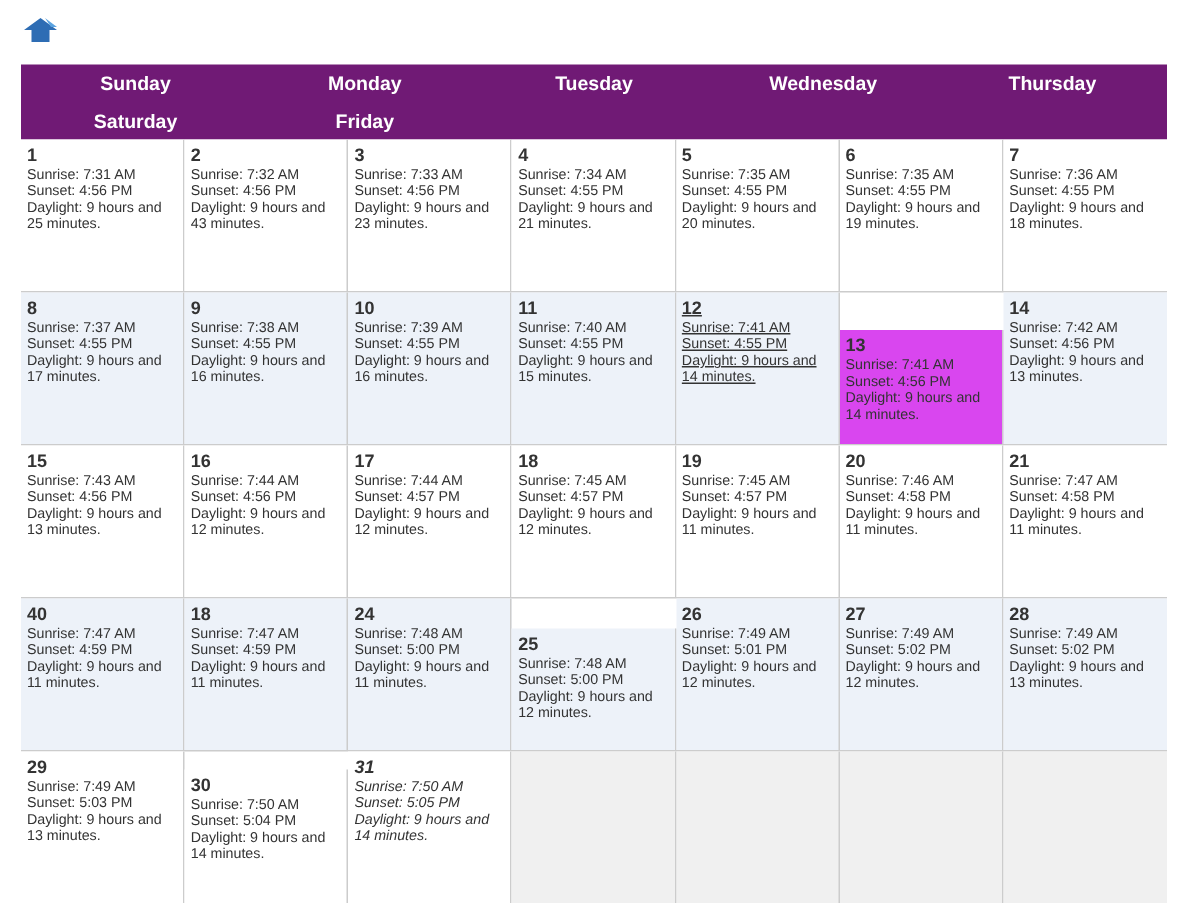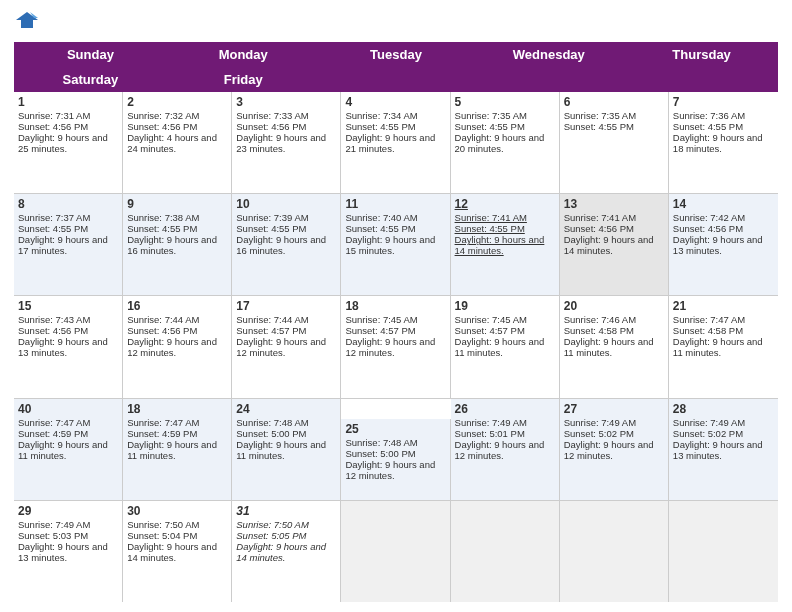--- a/index.html
+++ b/index.html
@@ -145,34 +145,34 @@
         <div class="cal-header-cell">Monday</div>
         <div class="cal-header-cell">Tuesday</div>
         <div class="cal-header-cell">Wednesday</div>
         <div class="cal-header-cell">Thursday</div>
         <div class="cal-header-cell">Saturday</div>
         <div class="cal-header-cell">Friday</div>
       </div>
     <div class="cal-body">
     <div class="cal-row">
           <div class="cal-cell" style="background: rgb(255, 255, 255);"><span class="day-num">1</span><span>Sunrise: 7:31 AM<br></span><span>Sunset: 4:56 PM<br></span><span>Daylight: 9 hours and 25 minutes.</span></div>
-          <div class="cal-cell" style="background: rgb(255, 255, 255);"><span class="day-num">2</span><span>Sunrise: 7:32 AM<br></span><span>Sunset: 4:56 PM<br></span><span>Daylight: 4 hours and 24 minutes.</span></div>
+          <div class="cal-cell" style="background: rgb(255, 255, 255);"><span class="day-num">2</span><span>Sunrise: 7:32 AM<br></span><span>Sunset: 4:56 PM<br></span><span>Daylight: 9 hours and 43 minutes.</span></div>
           <div class="cal-cell" style="background: rgb(255, 255, 255);"><span class="day-num">3</span><span>Sunrise: 7:33 AM<br></span><span>Sunset: 4:56 PM<br></span><span>Daylight: 9 hours and 23 minutes.</span></div>
           <div class="cal-cell" style="background: rgb(255, 255, 255);"><span class="day-num">4</span><span>Sunrise: 7:34 AM<br></span><span>Sunset: 4:55 PM<br></span><span>Daylight: 9 hours and 21 minutes.</span></div>
           <div class="cal-cell" style="background: rgb(255, 255, 255);"><span class="day-num">5</span><span>Sunrise: 7:35 AM<br></span><span>Sunset: 4:55 PM<br></span><span>Daylight: 9 hours and 20 minutes.</span></div>
-          <div class="cal-cell" style="background: rgb(255, 255, 255);"><span class="day-num">6</span><span>Sunrise: 7:35 AM<br></span><span>Sunset: 4:55 PM<br></span></div>
+          <div class="cal-cell" style="background: rgb(255, 255, 255);"><span class="day-num">6</span><span>Sunrise: 7:35 AM<br></span><span>Sunset: 4:55 PM<br></span><span>Daylight: 9 hours and 19 minutes.</span></div>
           <div class="cal-cell" style="background: rgb(255, 255, 255);"><span class="day-num">7</span><span>Sunrise: 7:36 AM<br></span><span>Sunset: 4:55 PM<br></span><span>Daylight: 9 hours and 18 minutes.</span></div>
         </div>
         <div class="cal-row">
           <div class="cal-cell shaded" style="background: rgb(237, 242, 249);"><span class="day-num">8</span><span>Sunrise: 7:37 AM<br></span><span>Sunset: 4:55 PM<br></span><span>Daylight: 9 hours and 17 minutes.</span></div>
           <div class="cal-cell shaded" style="background: rgb(237, 242, 249);"><span class="day-num">9</span><span>Sunrise: 7:38 AM<br></span><span>Sunset: 4:55 PM<br></span><span>Daylight: 9 hours and 16 minutes.</span></div>
           <div class="cal-cell shaded" style="background: rgb(237, 242, 249);"><span class="day-num">10</span><span>Sunrise: 7:39 AM<br></span><span>Sunset: 4:55 PM<br></span><span>Daylight: 9 hours and 16 minutes.</span></div>
           <div class="cal-cell shaded" style="background: rgb(237, 242, 249);"><span class="day-num">11</span><span>Sunrise: 7:40 AM<br></span><span>Sunset: 4:55 PM<br></span><span>Daylight: 9 hours and 15 minutes.</span></div>
           <div class="cal-cell shaded" style="background: rgb(237, 242, 249); text-decoration: underline;"><span class="day-num">12</span><span>Sunrise: 7:41 AM<br></span><span>Sunset: 4:55 PM<br></span><span>Daylight: 9 hours and 14 minutes.</span></div>
-          <div class="cal-cell shaded" style="background: #e5e5e5;"><span class="day-num">13</span><span>Sunrise: 7:41 AM<br></span><span>Sunset: 4:56 PM<br></span><span>Daylight: 9 hours and 14 minutes.</span></div>
+          <div class="cal-cell shaded" style="background: #d946ef; margin-top: 25px;"><span class="day-num">13</span><span>Sunrise: 7:41 AM<br></span><span>Sunset: 4:56 PM<br></span><span>Daylight: 9 hours and 14 minutes.</span></div>
           <div class="cal-cell shaded" style="background: rgb(237, 242, 249);"><span class="day-num">14</span><span>Sunrise: 7:42 AM<br></span><span>Sunset: 4:56 PM<br></span><span>Daylight: 9 hours and 13 minutes.</span></div>
         </div>
         <div class="cal-row">
           <div class="cal-cell" style="background: rgb(255, 255, 255);"><span class="day-num">15</span><span>Sunrise: 7:43 AM<br></span><span>Sunset: 4:56 PM<br></span><span>Daylight: 9 hours and 13 minutes.</span></div>
           <div class="cal-cell" style="background: rgb(255, 255, 255);"><span class="day-num">16</span><span>Sunrise: 7:44 AM<br></span><span>Sunset: 4:56 PM<br></span><span>Daylight: 9 hours and 12 minutes.</span></div>
           <div class="cal-cell" style="background: rgb(255, 255, 255);"><span class="day-num">17</span><span>Sunrise: 7:44 AM<br></span><span>Sunset: 4:57 PM<br></span><span>Daylight: 9 hours and 12 minutes.</span></div>
           <div class="cal-cell" style="background: rgb(255, 255, 255);"><span class="day-num">18</span><span>Sunrise: 7:45 AM<br></span><span>Sunset: 4:57 PM<br></span><span>Daylight: 9 hours and 12 minutes.</span></div>
           <div class="cal-cell" style="background: rgb(255, 255, 255);"><span class="day-num">19</span><span>Sunrise: 7:45 AM<br></span><span>Sunset: 4:57 PM<br></span><span>Daylight: 9 hours and 11 minutes.</span></div>
           <div class="cal-cell" style="background: rgb(255, 255, 255);"><span class="day-num">20</span><span>Sunrise: 7:46 AM<br></span><span>Sunset: 4:58 PM<br></span><span>Daylight: 9 hours and 11 minutes.</span></div>
           <div class="cal-cell" style="background: rgb(255, 255, 255);"><span class="day-num">21</span><span>Sunrise: 7:47 AM<br></span><span>Sunset: 4:58 PM<br></span><span>Daylight: 9 hours and 11 minutes.</span></div>
@@ -181,21 +181,21 @@
           <div class="cal-cell shaded" style="background: rgb(237, 242, 249);"><span class="day-num">40</span><span>Sunrise: 7:47 AM<br></span><span>Sunset: 4:59 PM<br></span><span>Daylight: 9 hours and 11 minutes.</span></div>
           <div class="cal-cell shaded" style="background: rgb(237, 242, 249);"><span class="day-num">18</span><span>Sunrise: 7:47 AM<br></span><span>Sunset: 4:59 PM<br></span><span>Daylight: 9 hours and 11 minutes.</span></div>
           <div class="cal-cell shaded" style="background: rgb(237, 242, 249);"><span class="day-num">24</span><span>Sunrise: 7:48 AM<br></span><span>Sunset: 5:00 PM<br></span><span>Daylight: 9 hours and 11 minutes.</span></div>
           <div class="cal-cell shaded" style="background: rgb(237, 242, 249); margin-top: 20px;"><span class="day-num">25</span><span>Sunrise: 7:48 AM<br></span><span>Sunset: 5:00 PM<br></span><span>Daylight: 9 hours and 12 minutes.</span></div>
           <div class="cal-cell shaded" style="background: rgb(237, 242, 249);"><span class="day-num">26</span><span>Sunrise: 7:49 AM<br></span><span>Sunset: 5:01 PM<br></span><span>Daylight: 9 hours and 12 minutes.</span></div>
           <div class="cal-cell shaded" style="background: rgb(237, 242, 249);"><span class="day-num">27</span><span>Sunrise: 7:49 AM<br></span><span>Sunset: 5:02 PM<br></span><span>Daylight: 9 hours and 12 minutes.</span></div>
           <div class="cal-cell shaded" style="background: rgb(237, 242, 249);"><span class="day-num">28</span><span>Sunrise: 7:49 AM<br></span><span>Sunset: 5:02 PM<br></span><span>Daylight: 9 hours and 13 minutes.</span></div>
         </div>
         <div class="cal-row">
           <div class="cal-cell" style="background: rgb(255, 255, 255);"><span class="day-num">29</span><span>Sunrise: 7:49 AM<br></span><span>Sunset: 5:03 PM<br></span><span>Daylight: 9 hours and 13 minutes.</span></div>
-          <div class="cal-cell" style="background: rgb(255, 255, 255);"><span class="day-num">30</span><span>Sunrise: 7:50 AM<br></span><span>Sunset: 5:04 PM<br></span><span>Daylight: 9 hours and 14 minutes.</span></div>
+          <div class="cal-cell" style="background: rgb(255, 255, 255); margin-top: 12px;"><span class="day-num">30</span><span>Sunrise: 7:50 AM<br></span><span>Sunset: 5:04 PM<br></span><span>Daylight: 9 hours and 14 minutes.</span></div>
           <div class="cal-cell" style="background: rgb(255, 255, 255); font-style: italic;"><span class="day-num">31</span><span>Sunrise: 7:50 AM<br></span><span>Sunset: 5:05 PM<br></span><span>Daylight: 9 hours and 14 minutes.</span></div>
           <div class="cal-cell empty"></div>
           <div class="cal-cell empty"></div>
           <div class="cal-cell empty"></div>
           <div class="cal-cell empty"></div>
         </div>
       </div>
   </div>
 </div>
 

